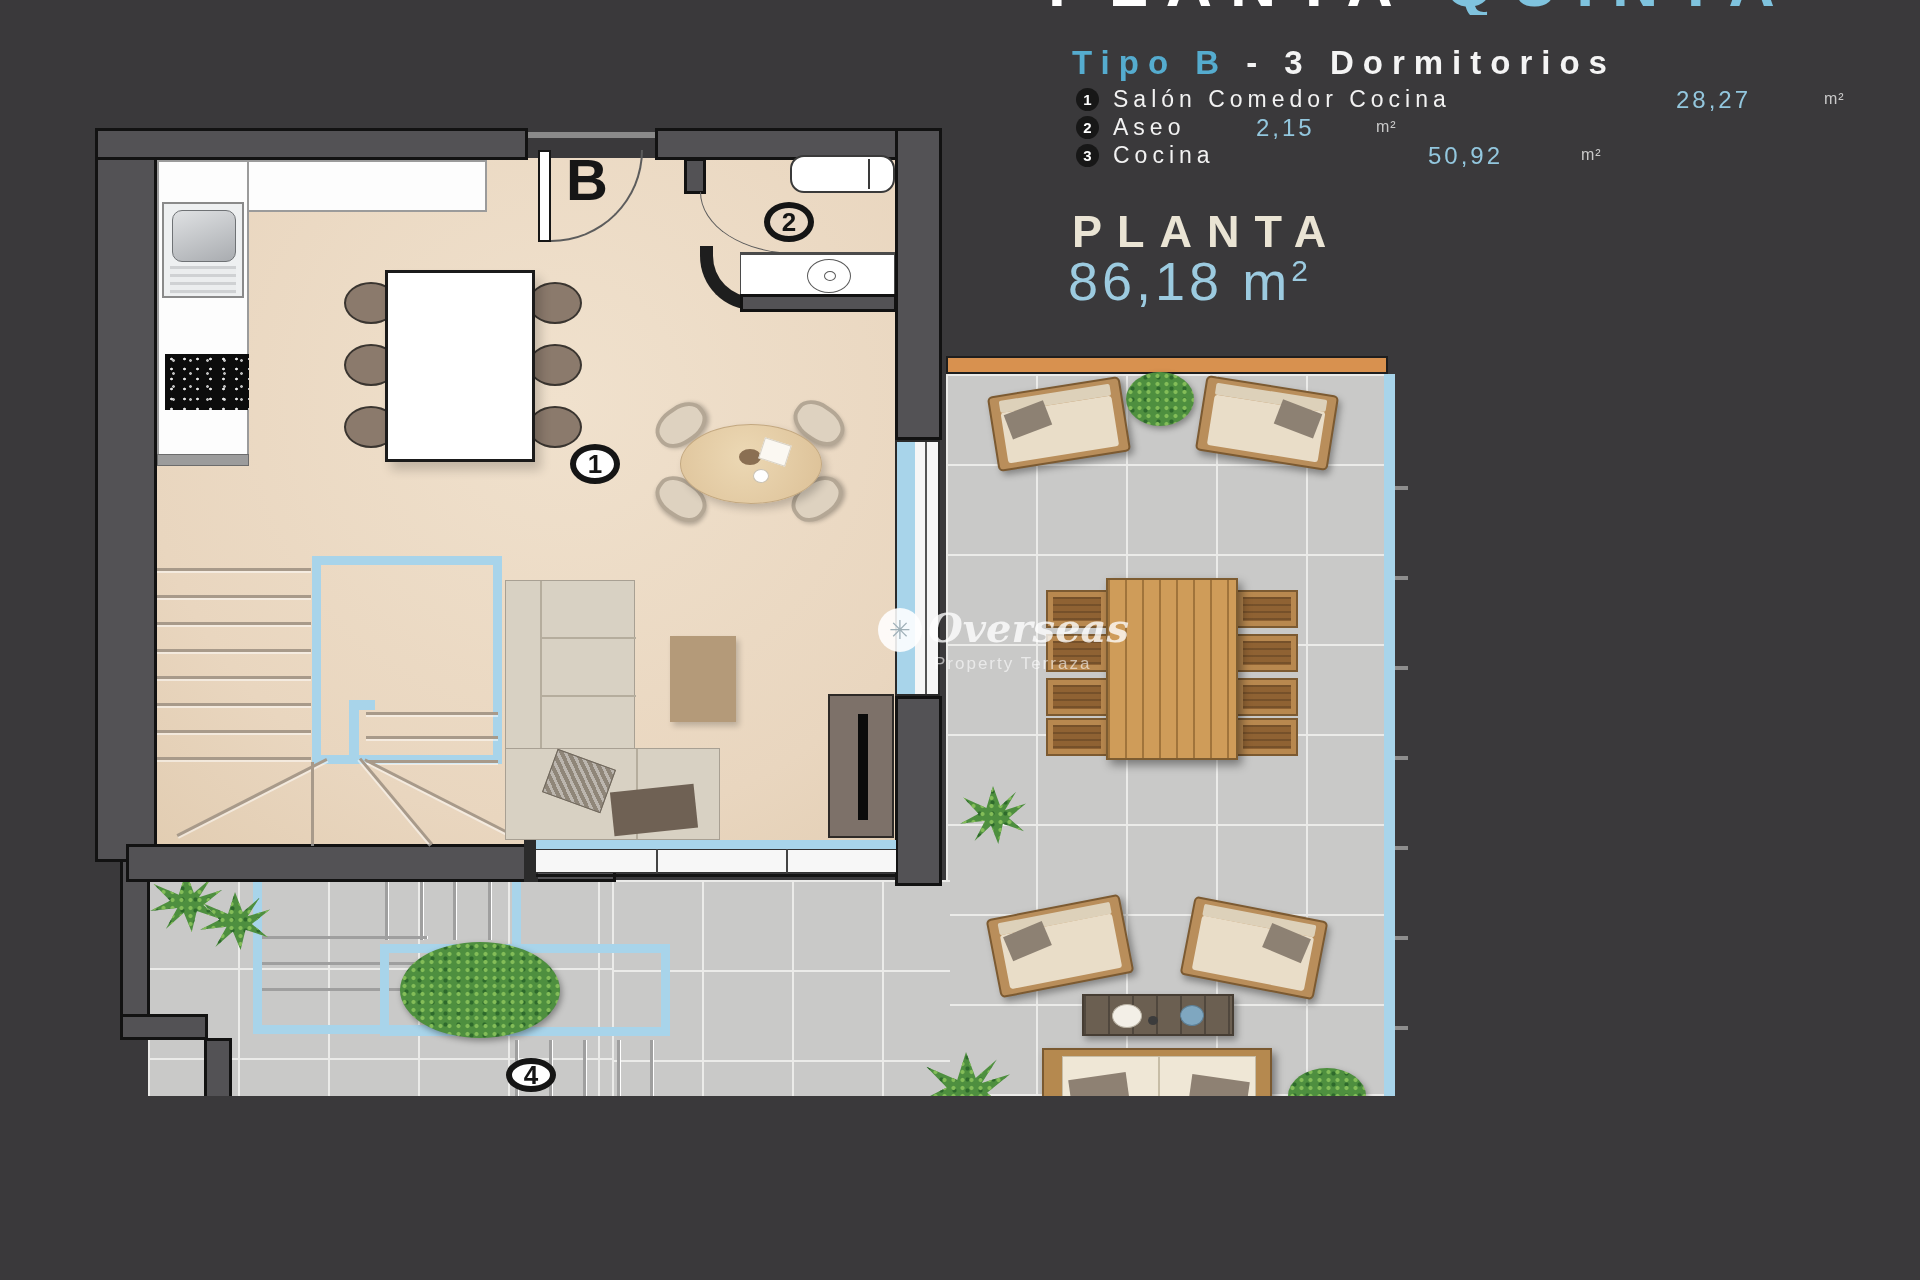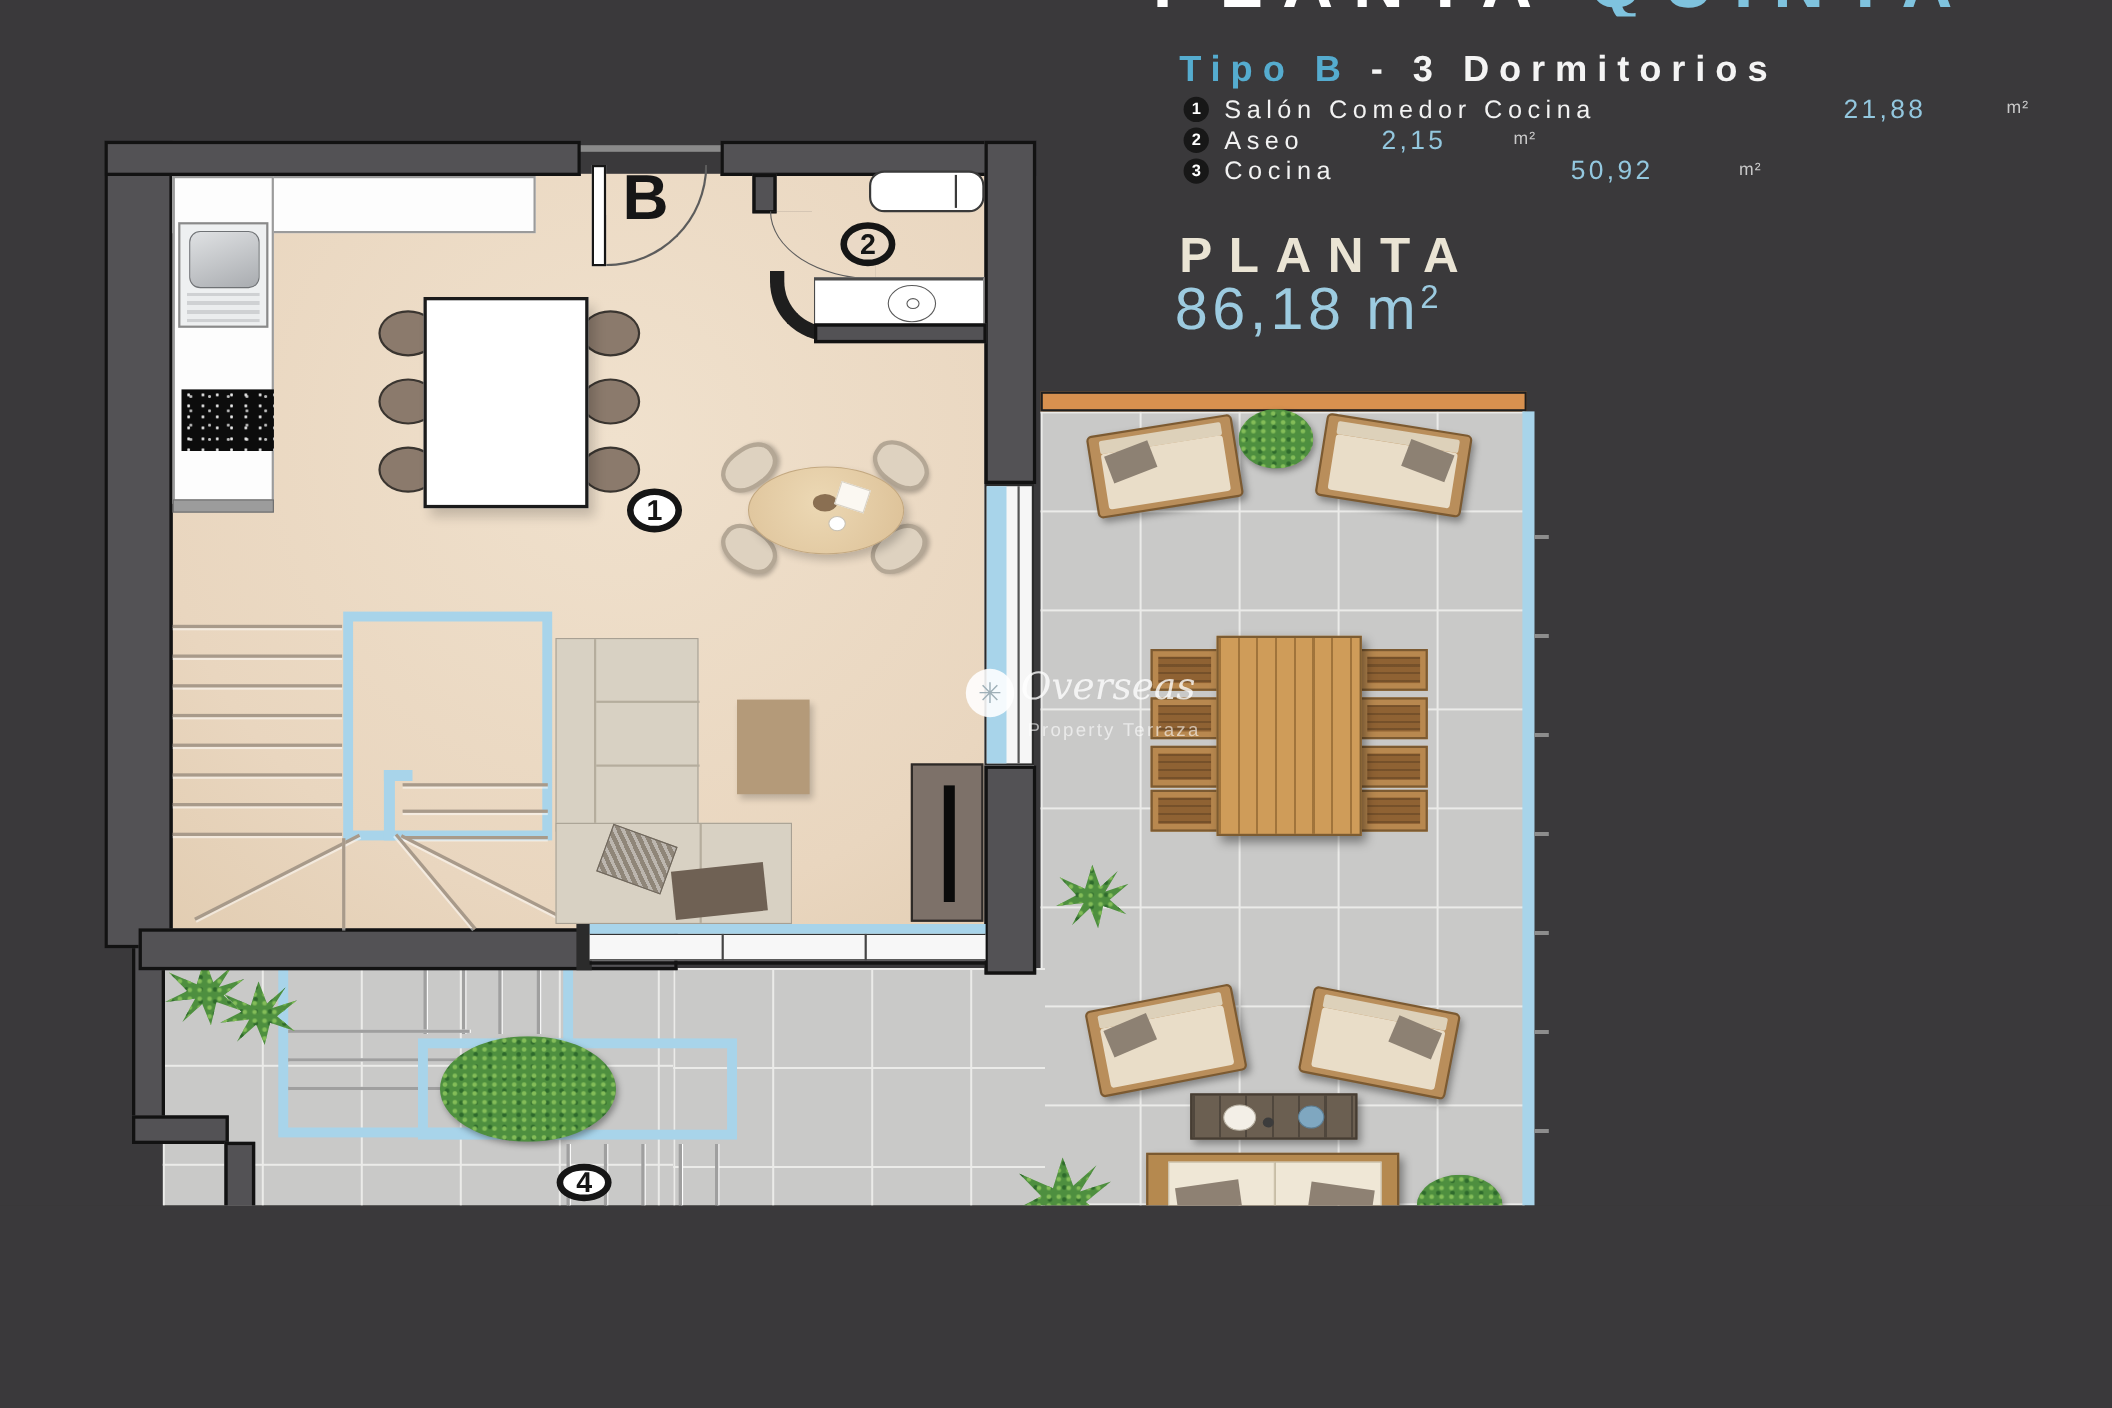--- a/index.html
+++ b/index.html
@@ -56,37 +56,37 @@
   .islandchair{position:absolute;width:54px;height:42px;background:#8b7a6c;border:2px solid #3a3530;border-radius:50%;box-sizing:border-box;}
   .rchair{position:absolute;width:54px;height:38px;background:#ded2c0;border:4px solid #b4a795;border-radius:45%;box-sizing:border-box;box-shadow:2px 2px 4px rgba(0,0,0,.25);}
   .sofa-part{position:absolute;background:#d8d1c3;border:1px solid #a8a093;box-sizing:border-box;}
   .woodtable{position:absolute;background-color:#cf9c59;border:2px solid #7d5c31;box-sizing:border-box;
              background-image:repeating-linear-gradient(90deg,rgba(122,83,35,.55) 0 2px,transparent 2px 17px);
              box-shadow:4px 5px 9px rgba(0,0,0,.4);}
   .letterB{position:absolute;font-weight:bold;font-size:58px;color:#161616;}
   .arc{position:absolute;border:0 solid #5c5c5c;box-sizing:border-box;}
   .wm-circle{position:absolute;width:44px;height:44px;border-radius:50%;background:rgba(255,255,255,.88);
              display:flex;align-items:center;justify-content:center;font-size:26px;color:#9fb0b8;}
-  .wm-name{position:absolute;font-family:"DejaVu Serif", serif;font-style:italic;font-size:34px;color:rgba(255,255,255,.78);}
+  .wm-name{position:absolute;font-family:"DejaVu Serif", serif;font-style:italic;font-size:40px;color:rgba(255,255,255,.78);font-weight:bold;}
   .wm-tag{position:absolute;font-size:17px;letter-spacing:2px;color:rgba(255,255,255,.6);}
 </style>
 </head>
 <body>
 
 <div class="canvas">
 
   <div class="title-clip">
     <div class="main-title"><span>PLANTA</span> <span class="q">QUINTA</span></div>
   </div>
   <div class="subtitle"><span class="t">Tipo B</span><span> - 3  Dormitorios</span></div>
 
   <div class="legend">
     <div class="lrow">
       <span class="bullet">1</span><span class="llabel">Salón Comedor Cocina</span>
-      <span class="larea" style="left:600px;">21,88</span>
+      <span class="larea" style="left:600px;">28,27</span>
       <span class="lunit" style="left:748px;">m²</span>
     </div>
     <div class="lrow">
       <span class="bullet">2</span><span class="llabel">Aseo</span>
       <span class="larea" style="left:180px;">2,15</span>
       <span class="lunit" style="left:300px;">m²</span>
     </div>
     <div class="lrow">
       <span class="bullet">3</span><span class="llabel">Cocina</span>
       <span class="larea" style="left:352px;">50,92</span>

